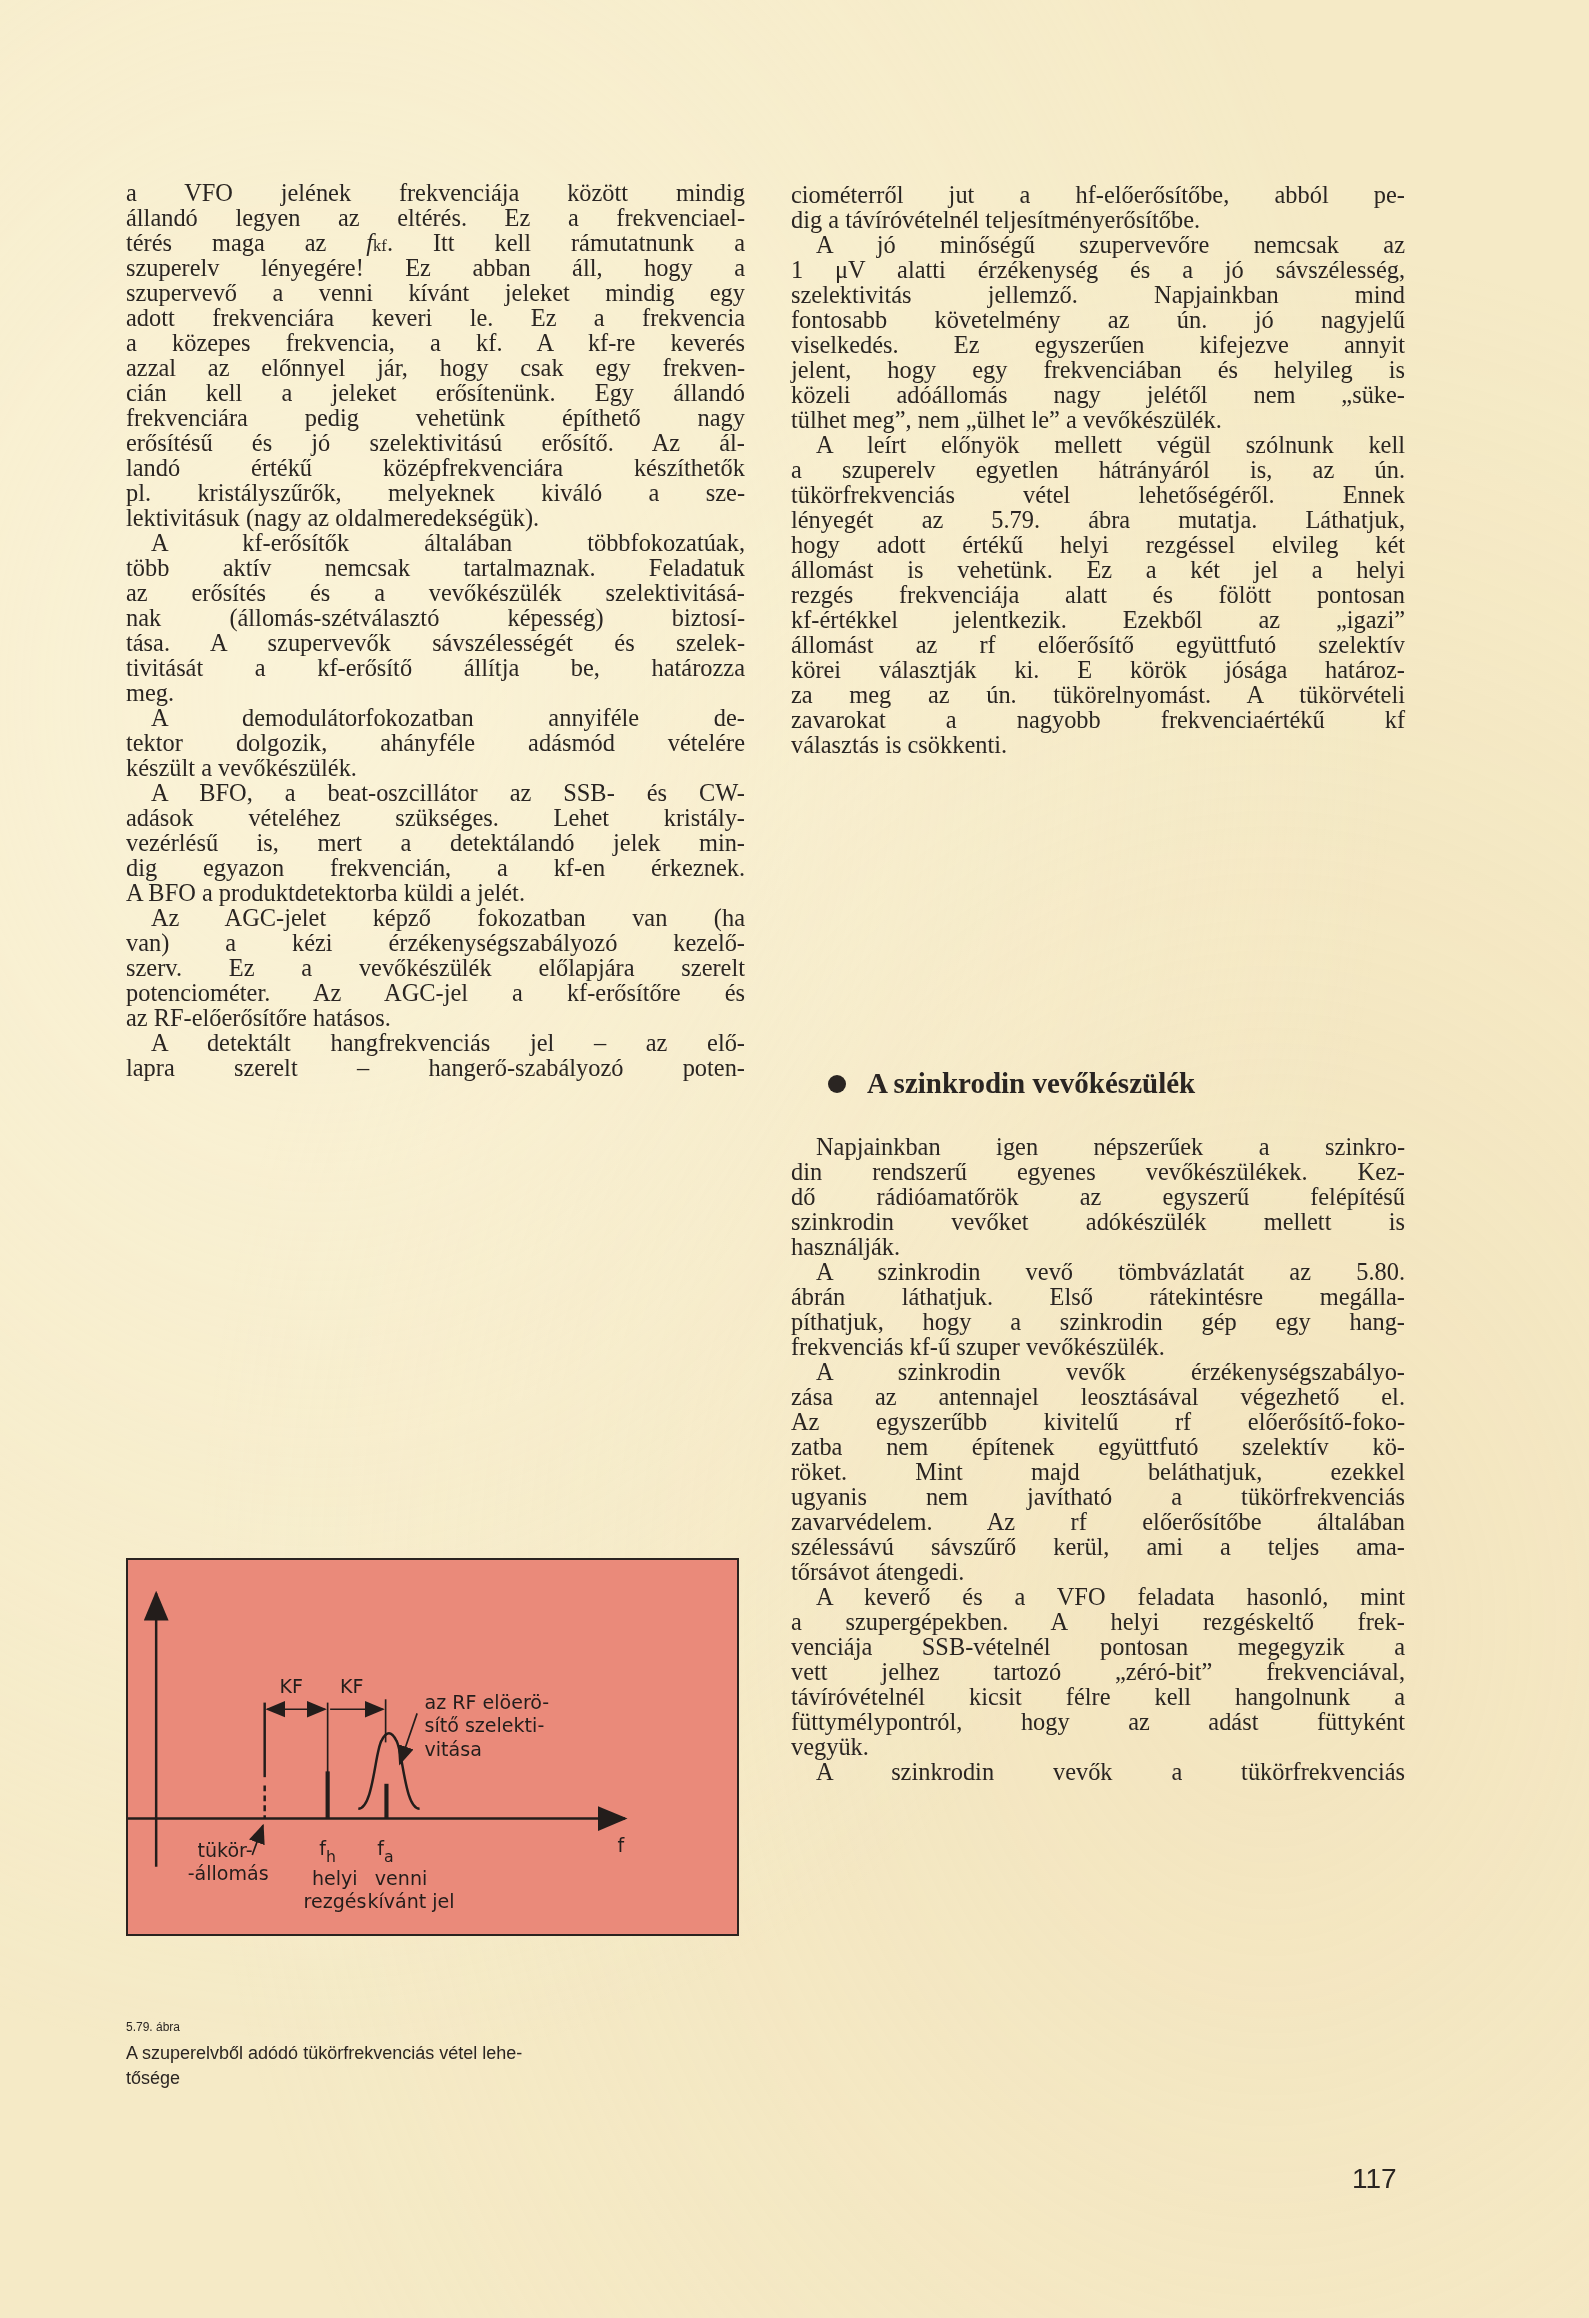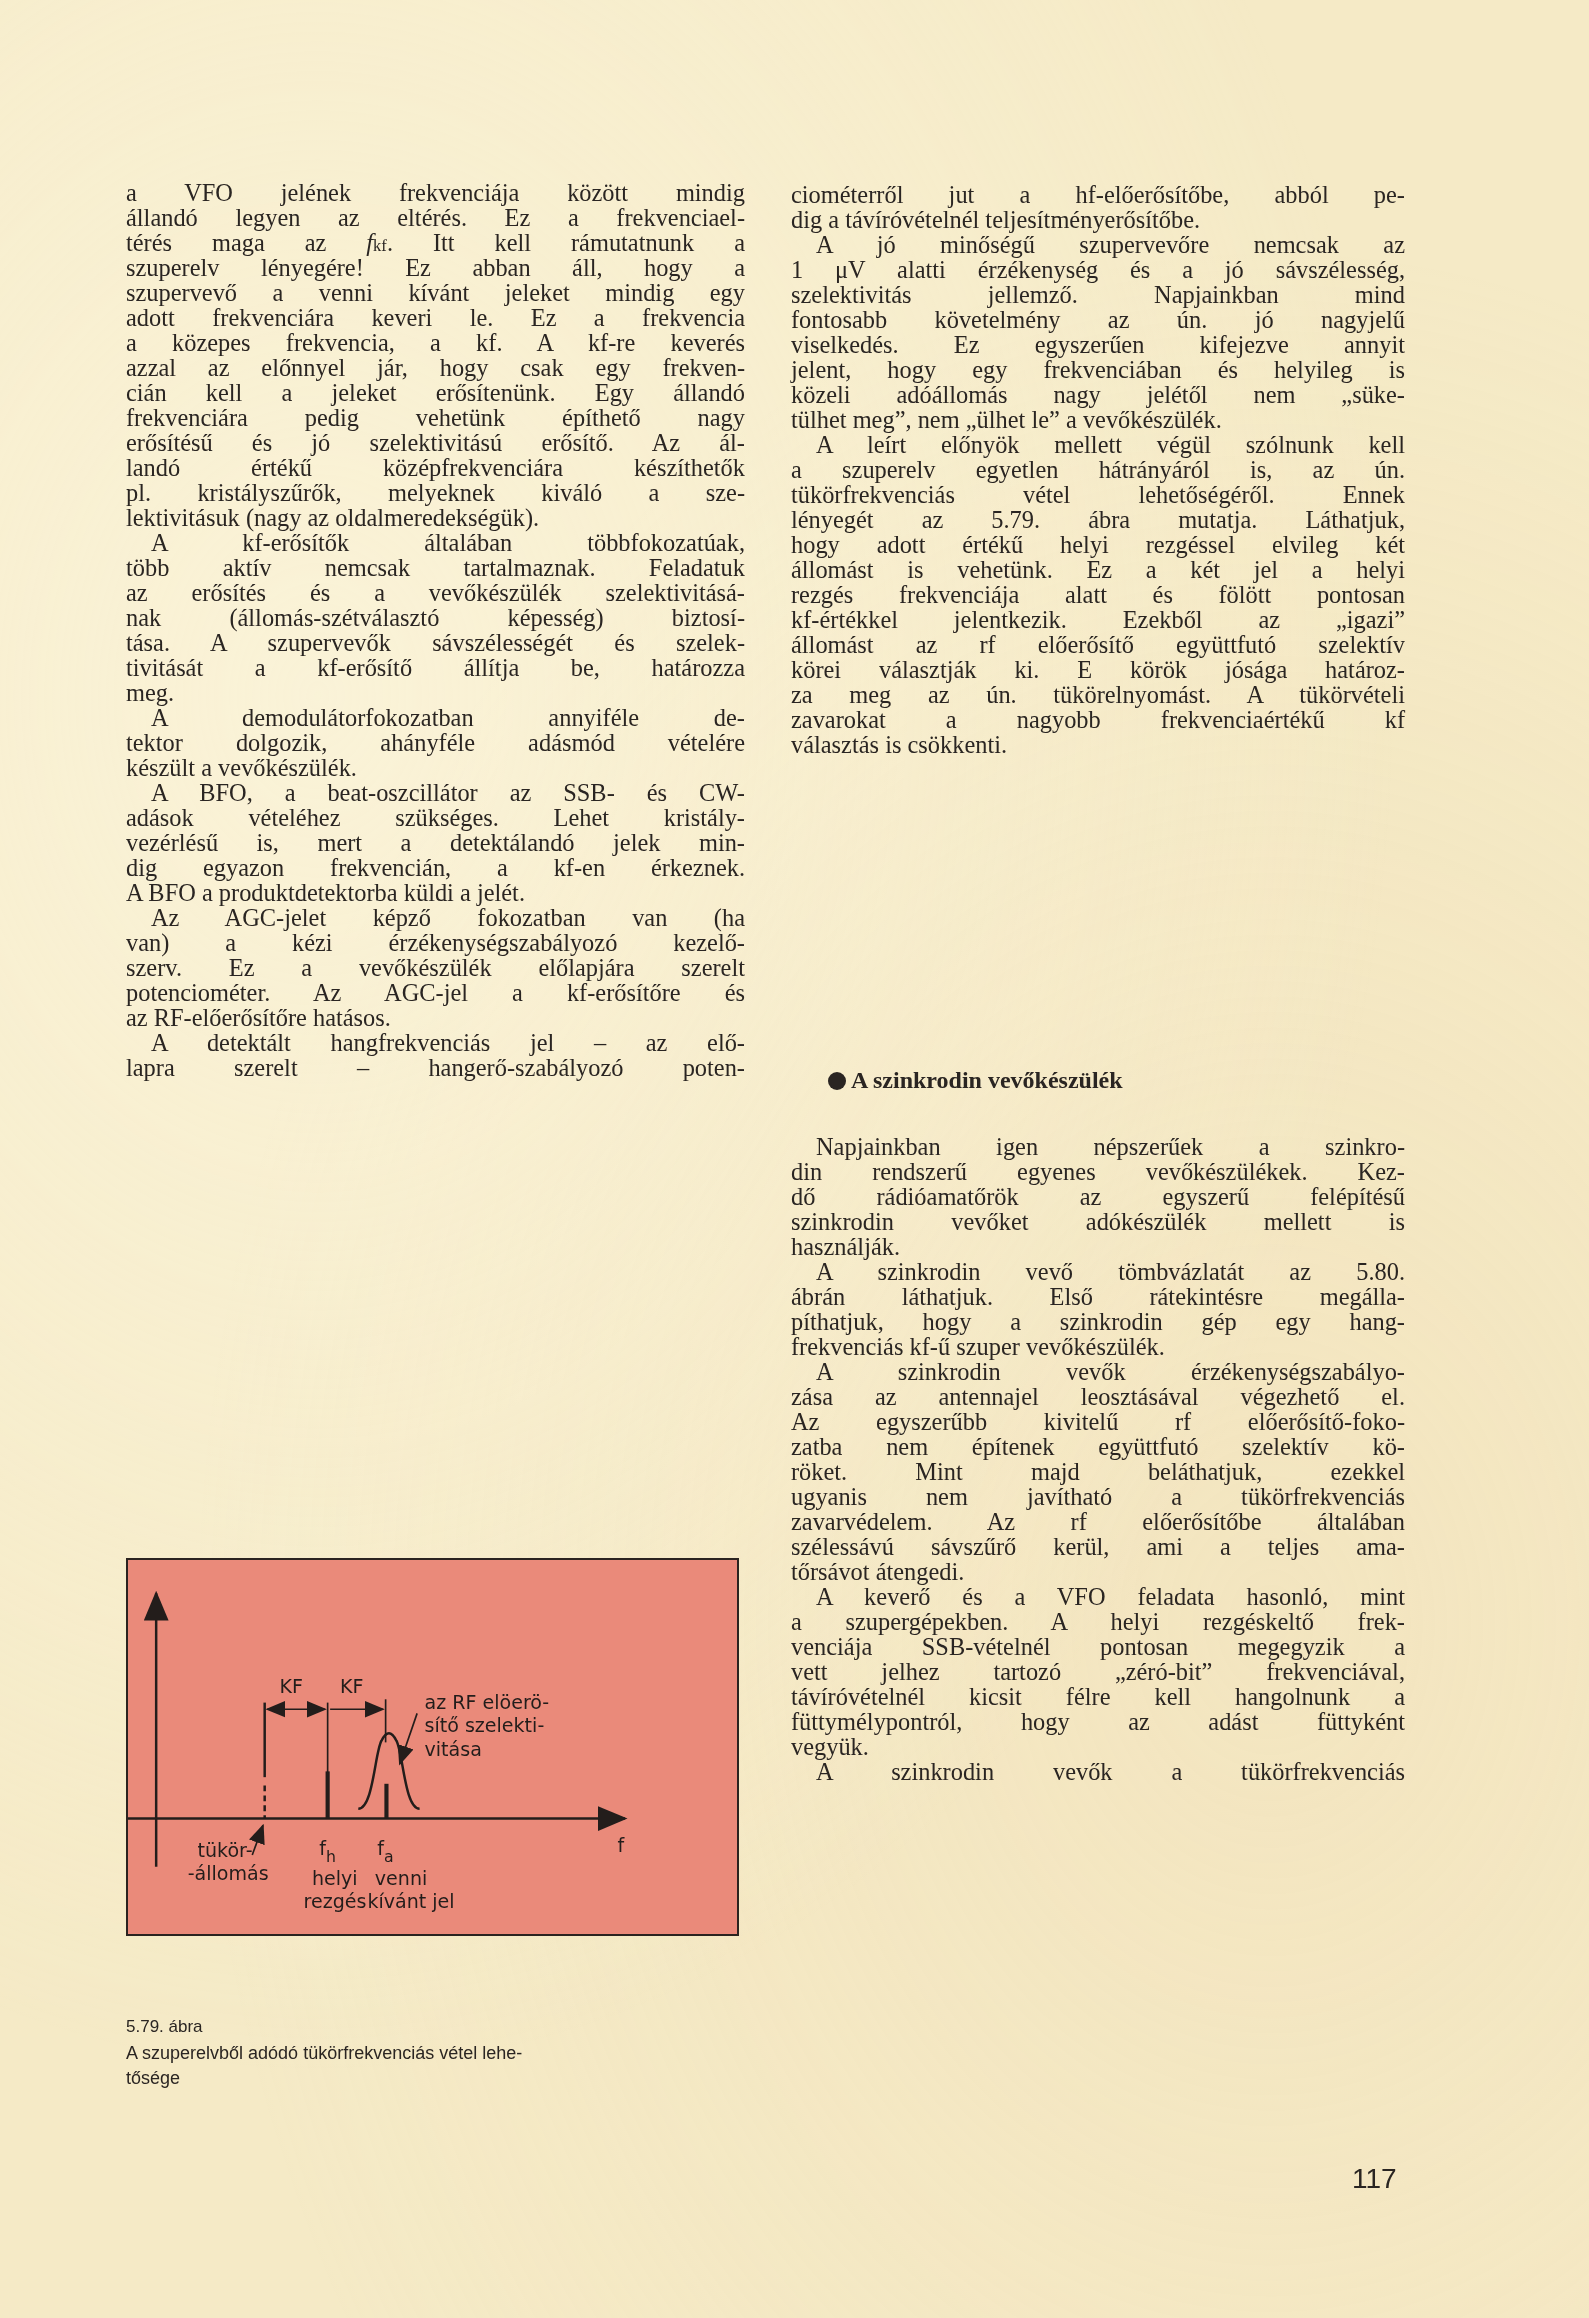--- a/index.html
+++ b/index.html
@@ -14,32 +14,32 @@
   }
   .col { position: absolute; font-size: 24.4px; line-height: 25px; }
   .col-left { left: 126px; top: 180px; width: 619px; }
   .col-right { left: 791px; top: 182px; width: 614px; }
   .line { display: block; white-space: nowrap; text-align: justify; text-align-last: justify; height: 25px; }
   .line.last { text-align-last: left; }
   .line.indent { padding-left: 25px; }
   .sub { font-size: 16.6px; }
   .ital { font-style: italic; }
   .section-head {
-    position: absolute; left: 828px; top: 1067px; font-weight: bold; font-size: 24px;
-    display: flex; align-items: center; gap: 5px;
+    position: absolute; left: 828px; top: 1067px; font-weight: bold; font-size: 29px;
+    display: flex; align-items: center; gap: 21px;
   }
   .bullet { width: 18px; height: 18px; border-radius: 50%; background: #2a2522; display: inline-block; }
   .figure {
     position: absolute; left: 126px; top: 1558px; width: 613px; height: 378px;
     background: #ea8a7a; border: 2.5px solid #2b2320; box-sizing: border-box;
   }
   .figure svg { position: absolute; left: 0; top: 0; }
   .fig-label { font-family: "DejaVu Sans", sans-serif; font-size: 23px; fill: #231d1b; }
   .caption { position: absolute; left: 126px; top: 2014px; width: 613px; font-family: "Liberation Sans", sans-serif; color: #2a2522; }
-  .caption-num { font-size: 17px; line-height: 26.5px; }
+  .caption-num { font-size: 12px; line-height: 26.5px; }
   .caption-text { font-size: 18px; line-height: 25px; }
   .page-number { position: absolute; left: 1352px; top: 2163px; font-family: "Liberation Sans", sans-serif; font-size: 28px; color: #2a2522; }
 </style>
 </head>
 <body>
 
 <div id="left-col" class="col col-left">
     <span class="line">a VFO jelének frekvenciája között mindig</span>
     <span class="line">állandó legyen az eltérés. Ez a frekvenciael-</span>
     <span class="line">térés maga az <span class="ital">f</span><span class="sub">kf</span>. Itt kell rámutatnunk a</span>

